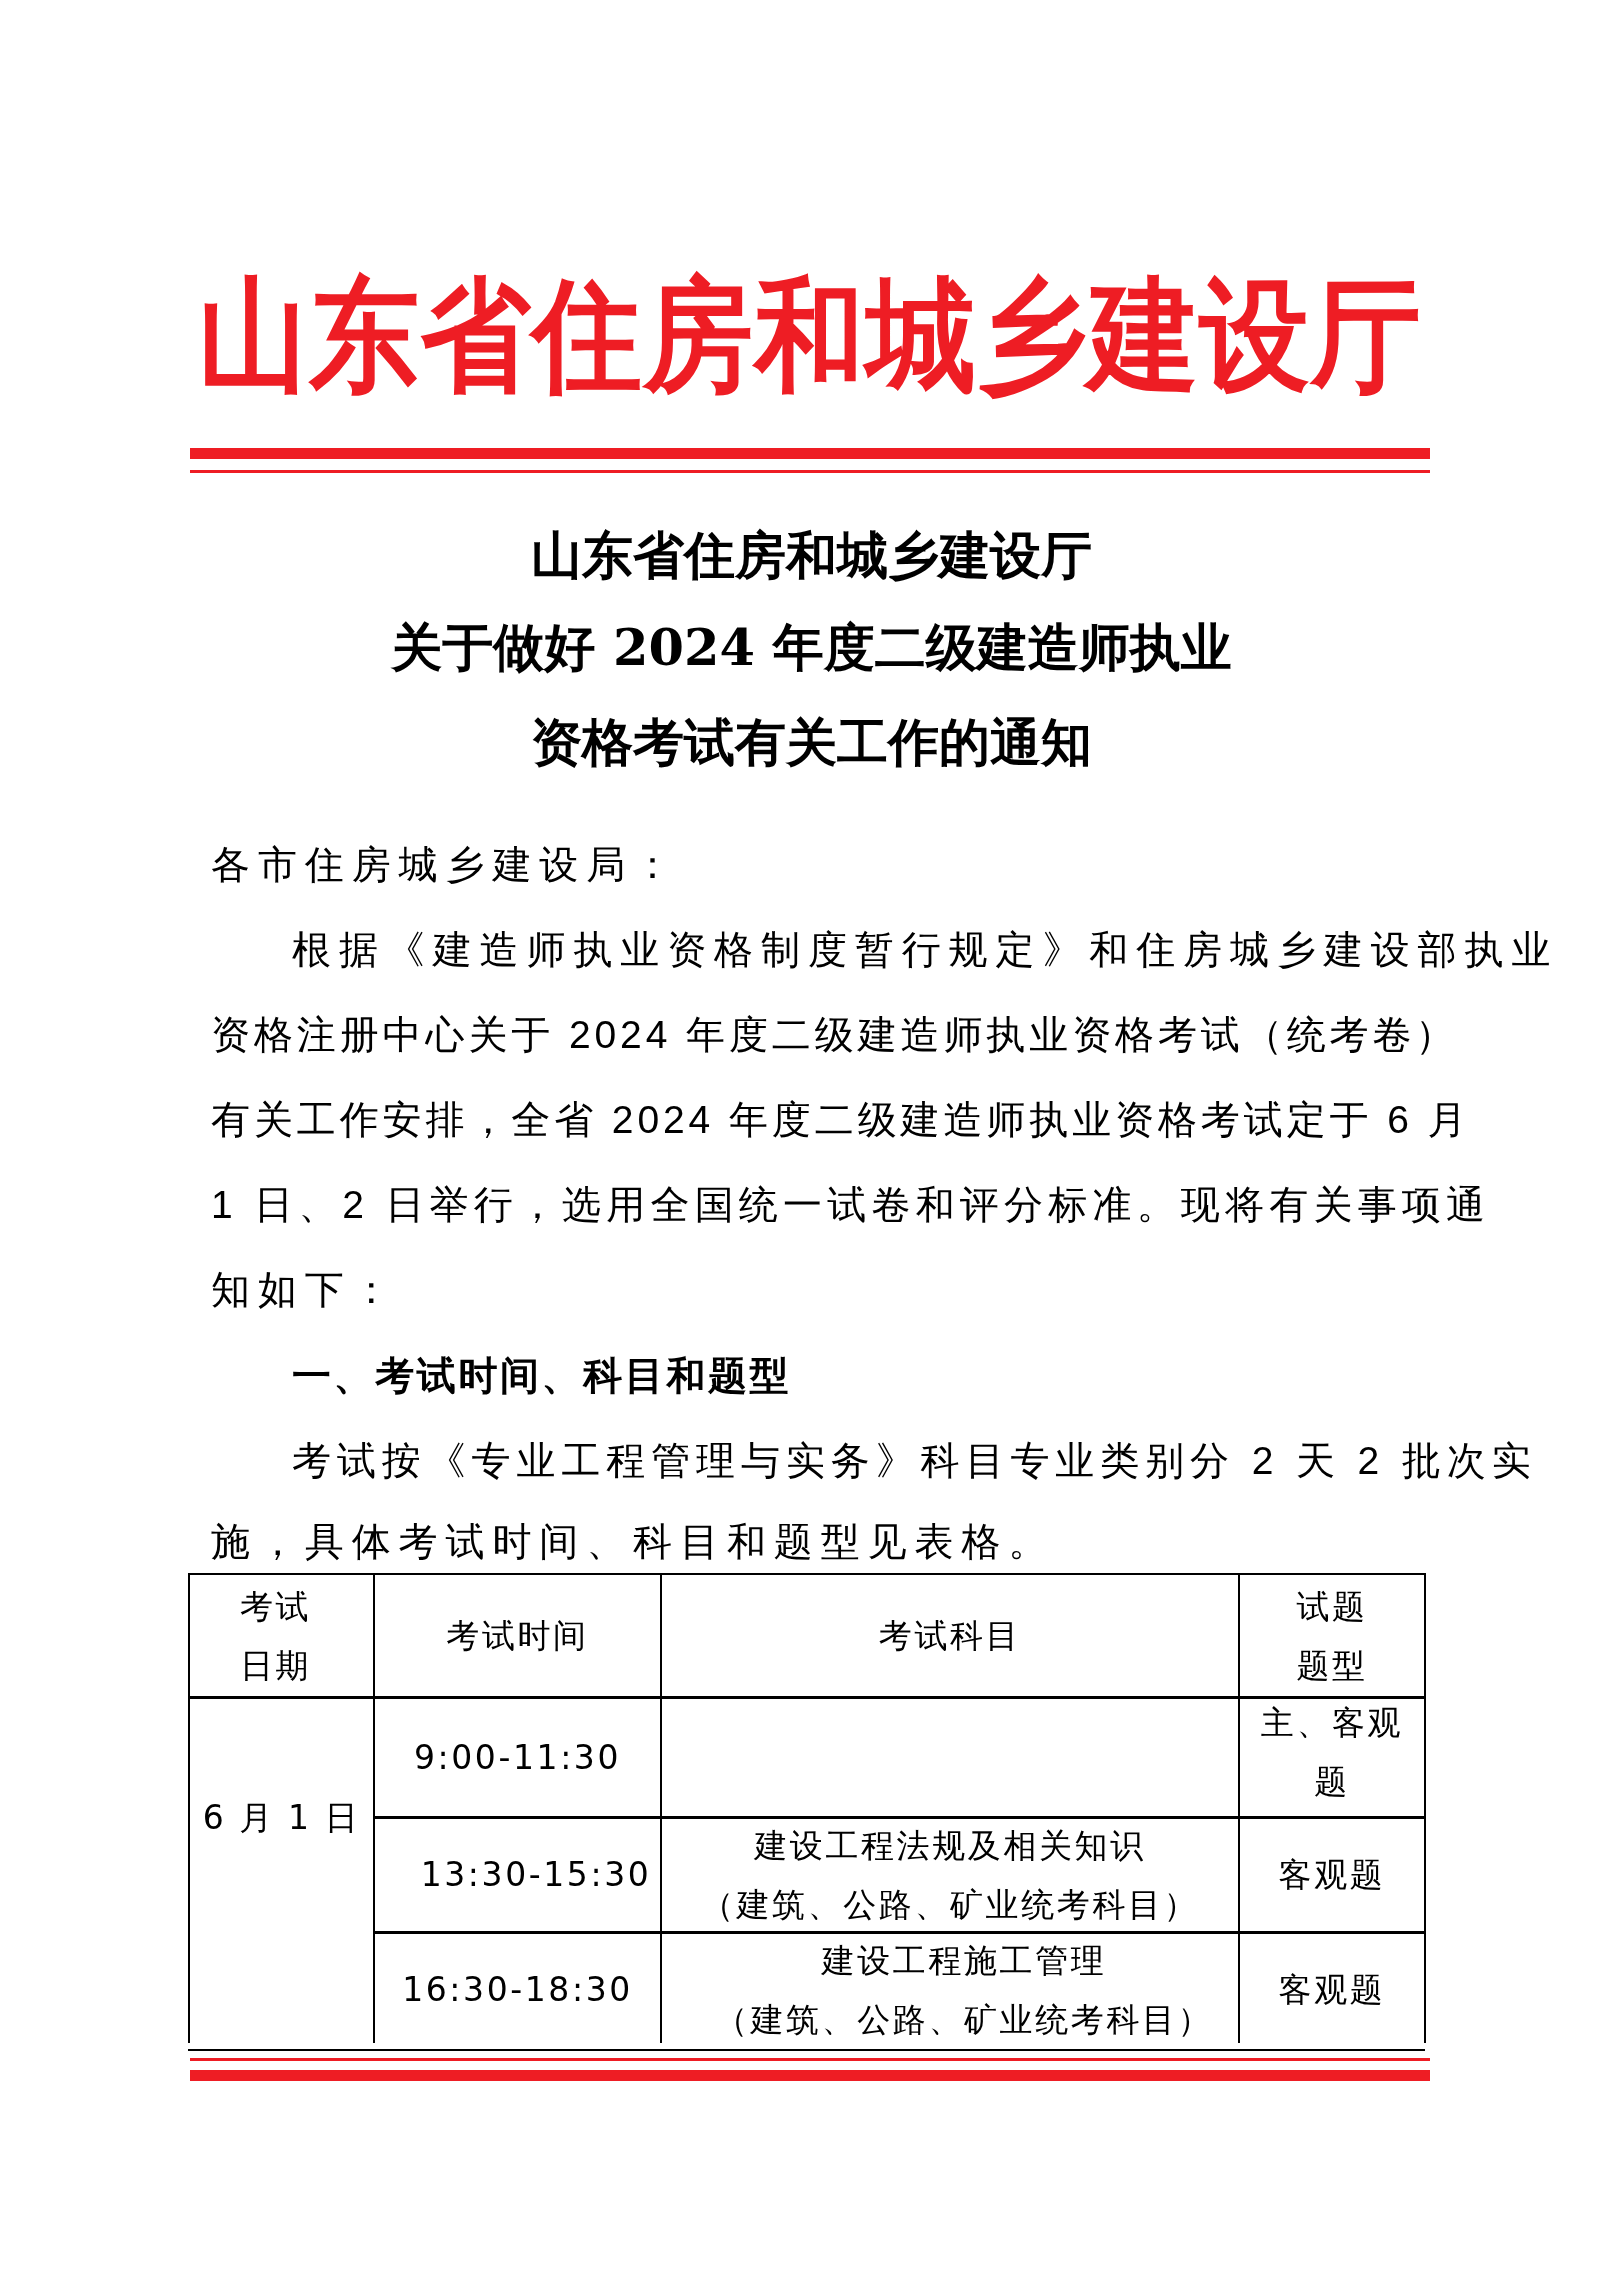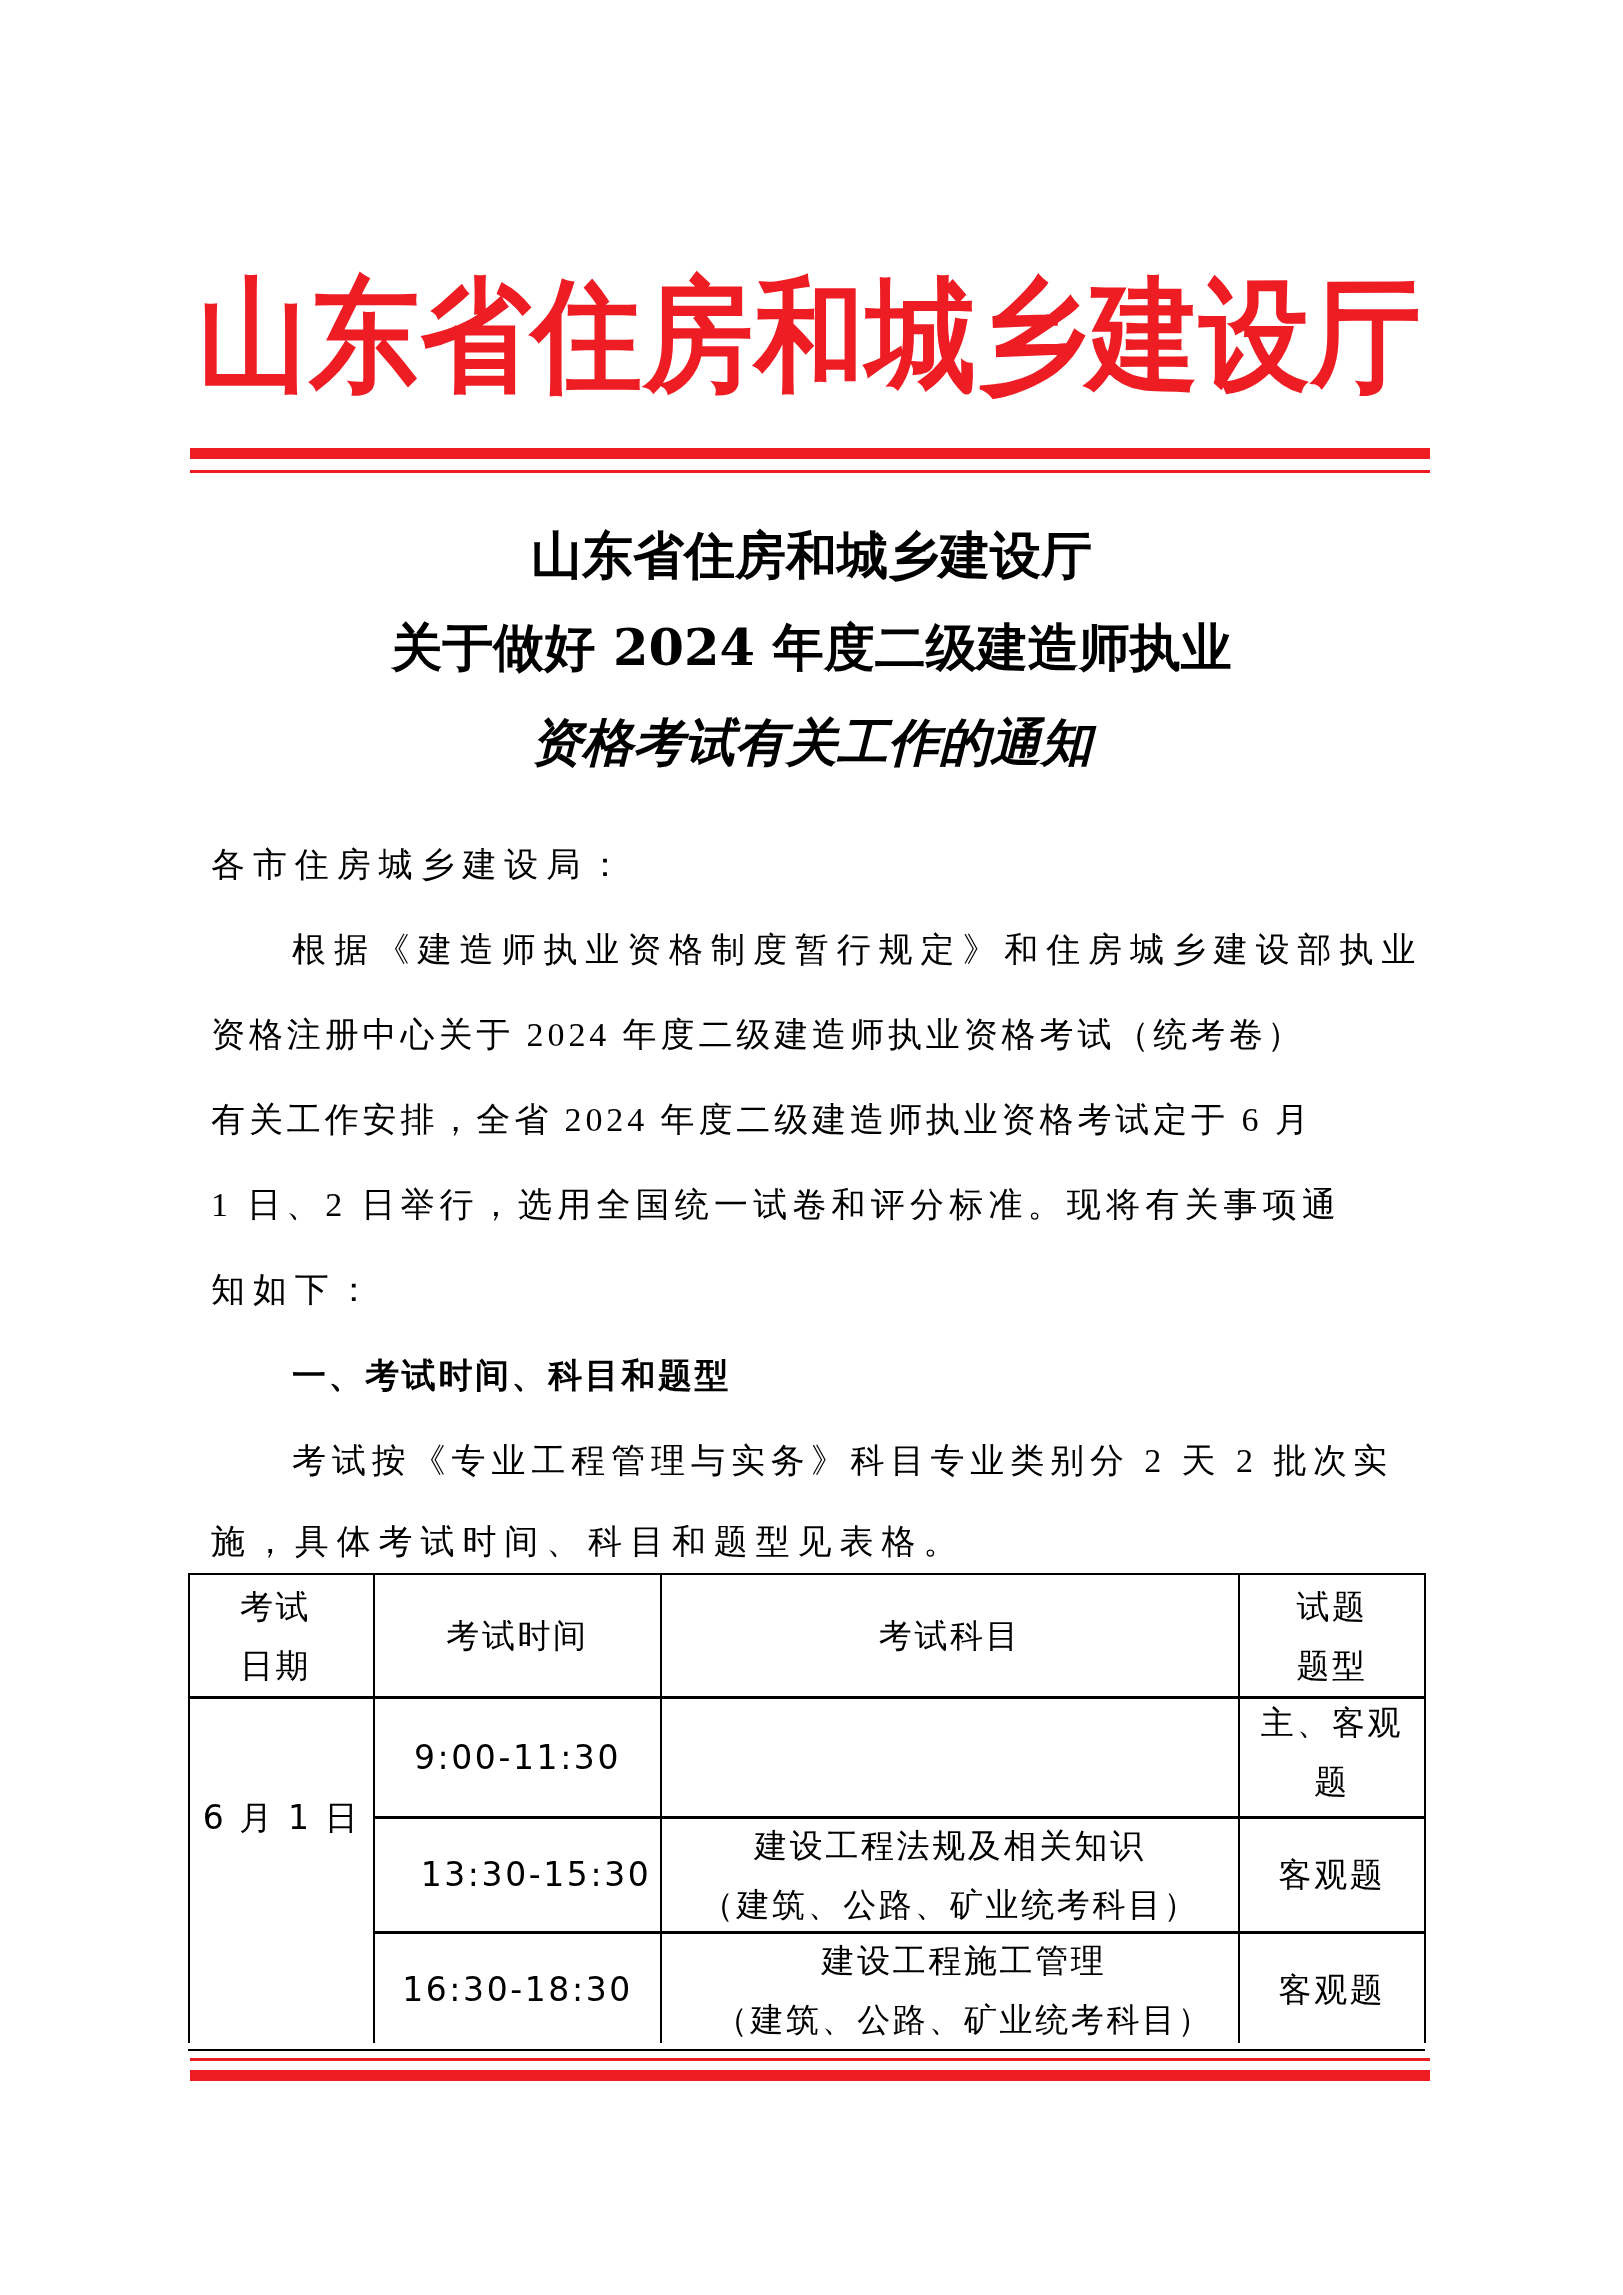--- a/index.html
+++ b/index.html
@@ -23,22 +23,22 @@
   .title-line {
     left: 0; width: 1623px; text-align: center;
     font-family: "DejaVu Serif", "Liberation Serif", serif;
     font-weight: bold; font-size: 51px; color: #000;
     white-space: nowrap; line-height: 65px;
   }
 
   
   .body-line {
     left: 211px; width: 1217px;
-    font-family: Liberation Serif, serif;
-    font-size: 34px; color: #000; letter-spacing: 7.9px;
+    font-family: Liberation Sans, sans-serif;
+    font-size: 39px; color: #000; letter-spacing: 7.9px;
     white-space: nowrap; line-height: 46px;
   }
   .indent { left: 292px; }
   .heading { font-weight: bold; letter-spacing: 2.6px; }
 
   
   .tbl-line { background: #000; }
   .cell {
     display: flex; flex-direction: column; align-items: center; justify-content: center;
     font-family: "DejaVu Sans", "Liberation Sans", sans-serif;
@@ -51,21 +51,21 @@
 <body>
 
 <div class="abs masthead">
   <span>山东省住房和城乡建设厅</span>
 </div>
 <div class="abs red-thick" style="left:190px;width:1240px;top:448px;height:11px;"></div>
 <div class="abs red-thin" style="left:190px;width:1240px;top:470px;height:2.6px;"></div>
 
 <div class="abs title-line" style="top:523px;">山东省住房和城乡建设厅</div>
 <div class="abs title-line" style="top:615px;">关于做好 2024 年度二级建造师执业</div>
-<div class="abs title-line" style="top:710px;font-style:italic;">资格考试有关工作的通知</div>
+<div class="abs title-line" style="top:710px;">资格考试有关工作的通知</div>
 
 <div class="abs body-line" style="top:842px;">各市住房城乡建设局：</div>
 
 <div class="abs body-line indent" style="top:927px;">根据《建造师执业资格制度暂行规定》和住房城乡建设部执业</div>
 <div class="abs body-line" style="top:1012px;letter-spacing:3.9px;">资格注册中心关于 2024 年度二级建造师执业资格考试（统考卷）</div>
 <div class="abs body-line" style="top:1097px;letter-spacing:3.9px;">有关工作安排，全省 2024 年度二级建造师执业资格考试定于 6 月</div>
 <div class="abs body-line" style="top:1182px;letter-spacing:5.2px;">1 日、2 日举行，选用全国统一试卷和评分标准。现将有关事项通</div>
 <div class="abs body-line" style="top:1267px;">知如下：</div>
 
 <div class="abs body-line indent heading" style="top:1353px;">一、考试时间、科目和题型</div>

